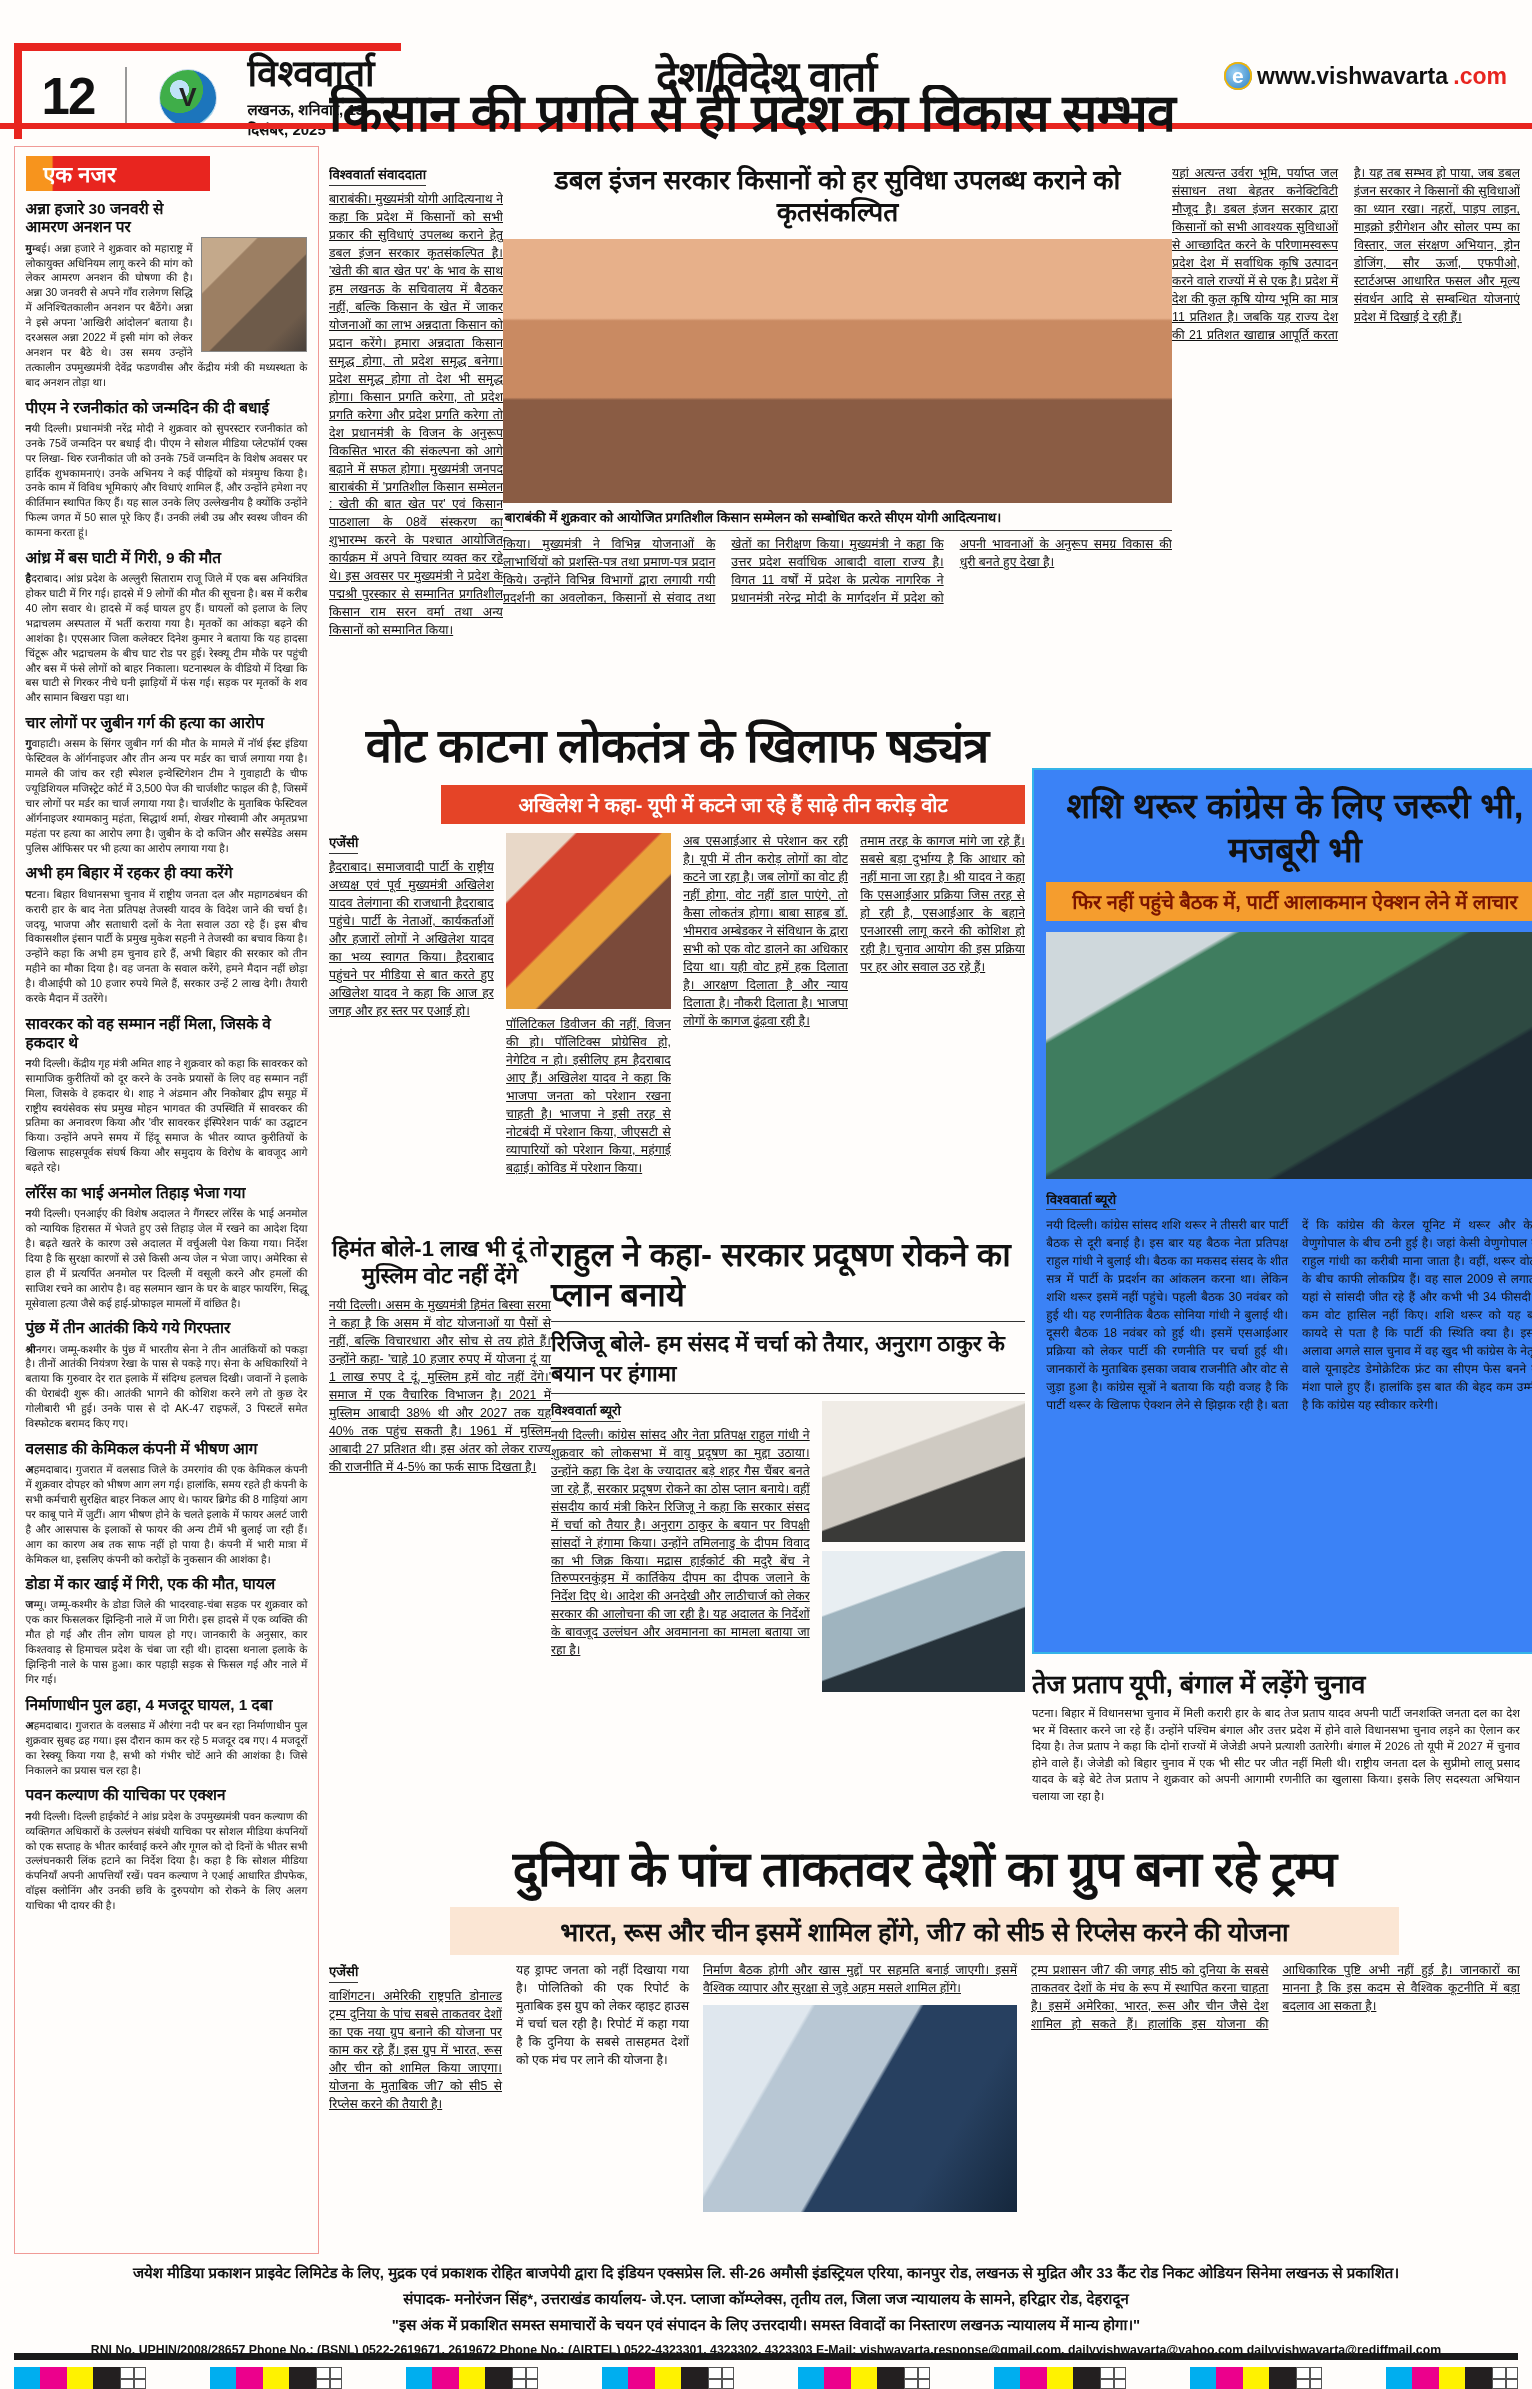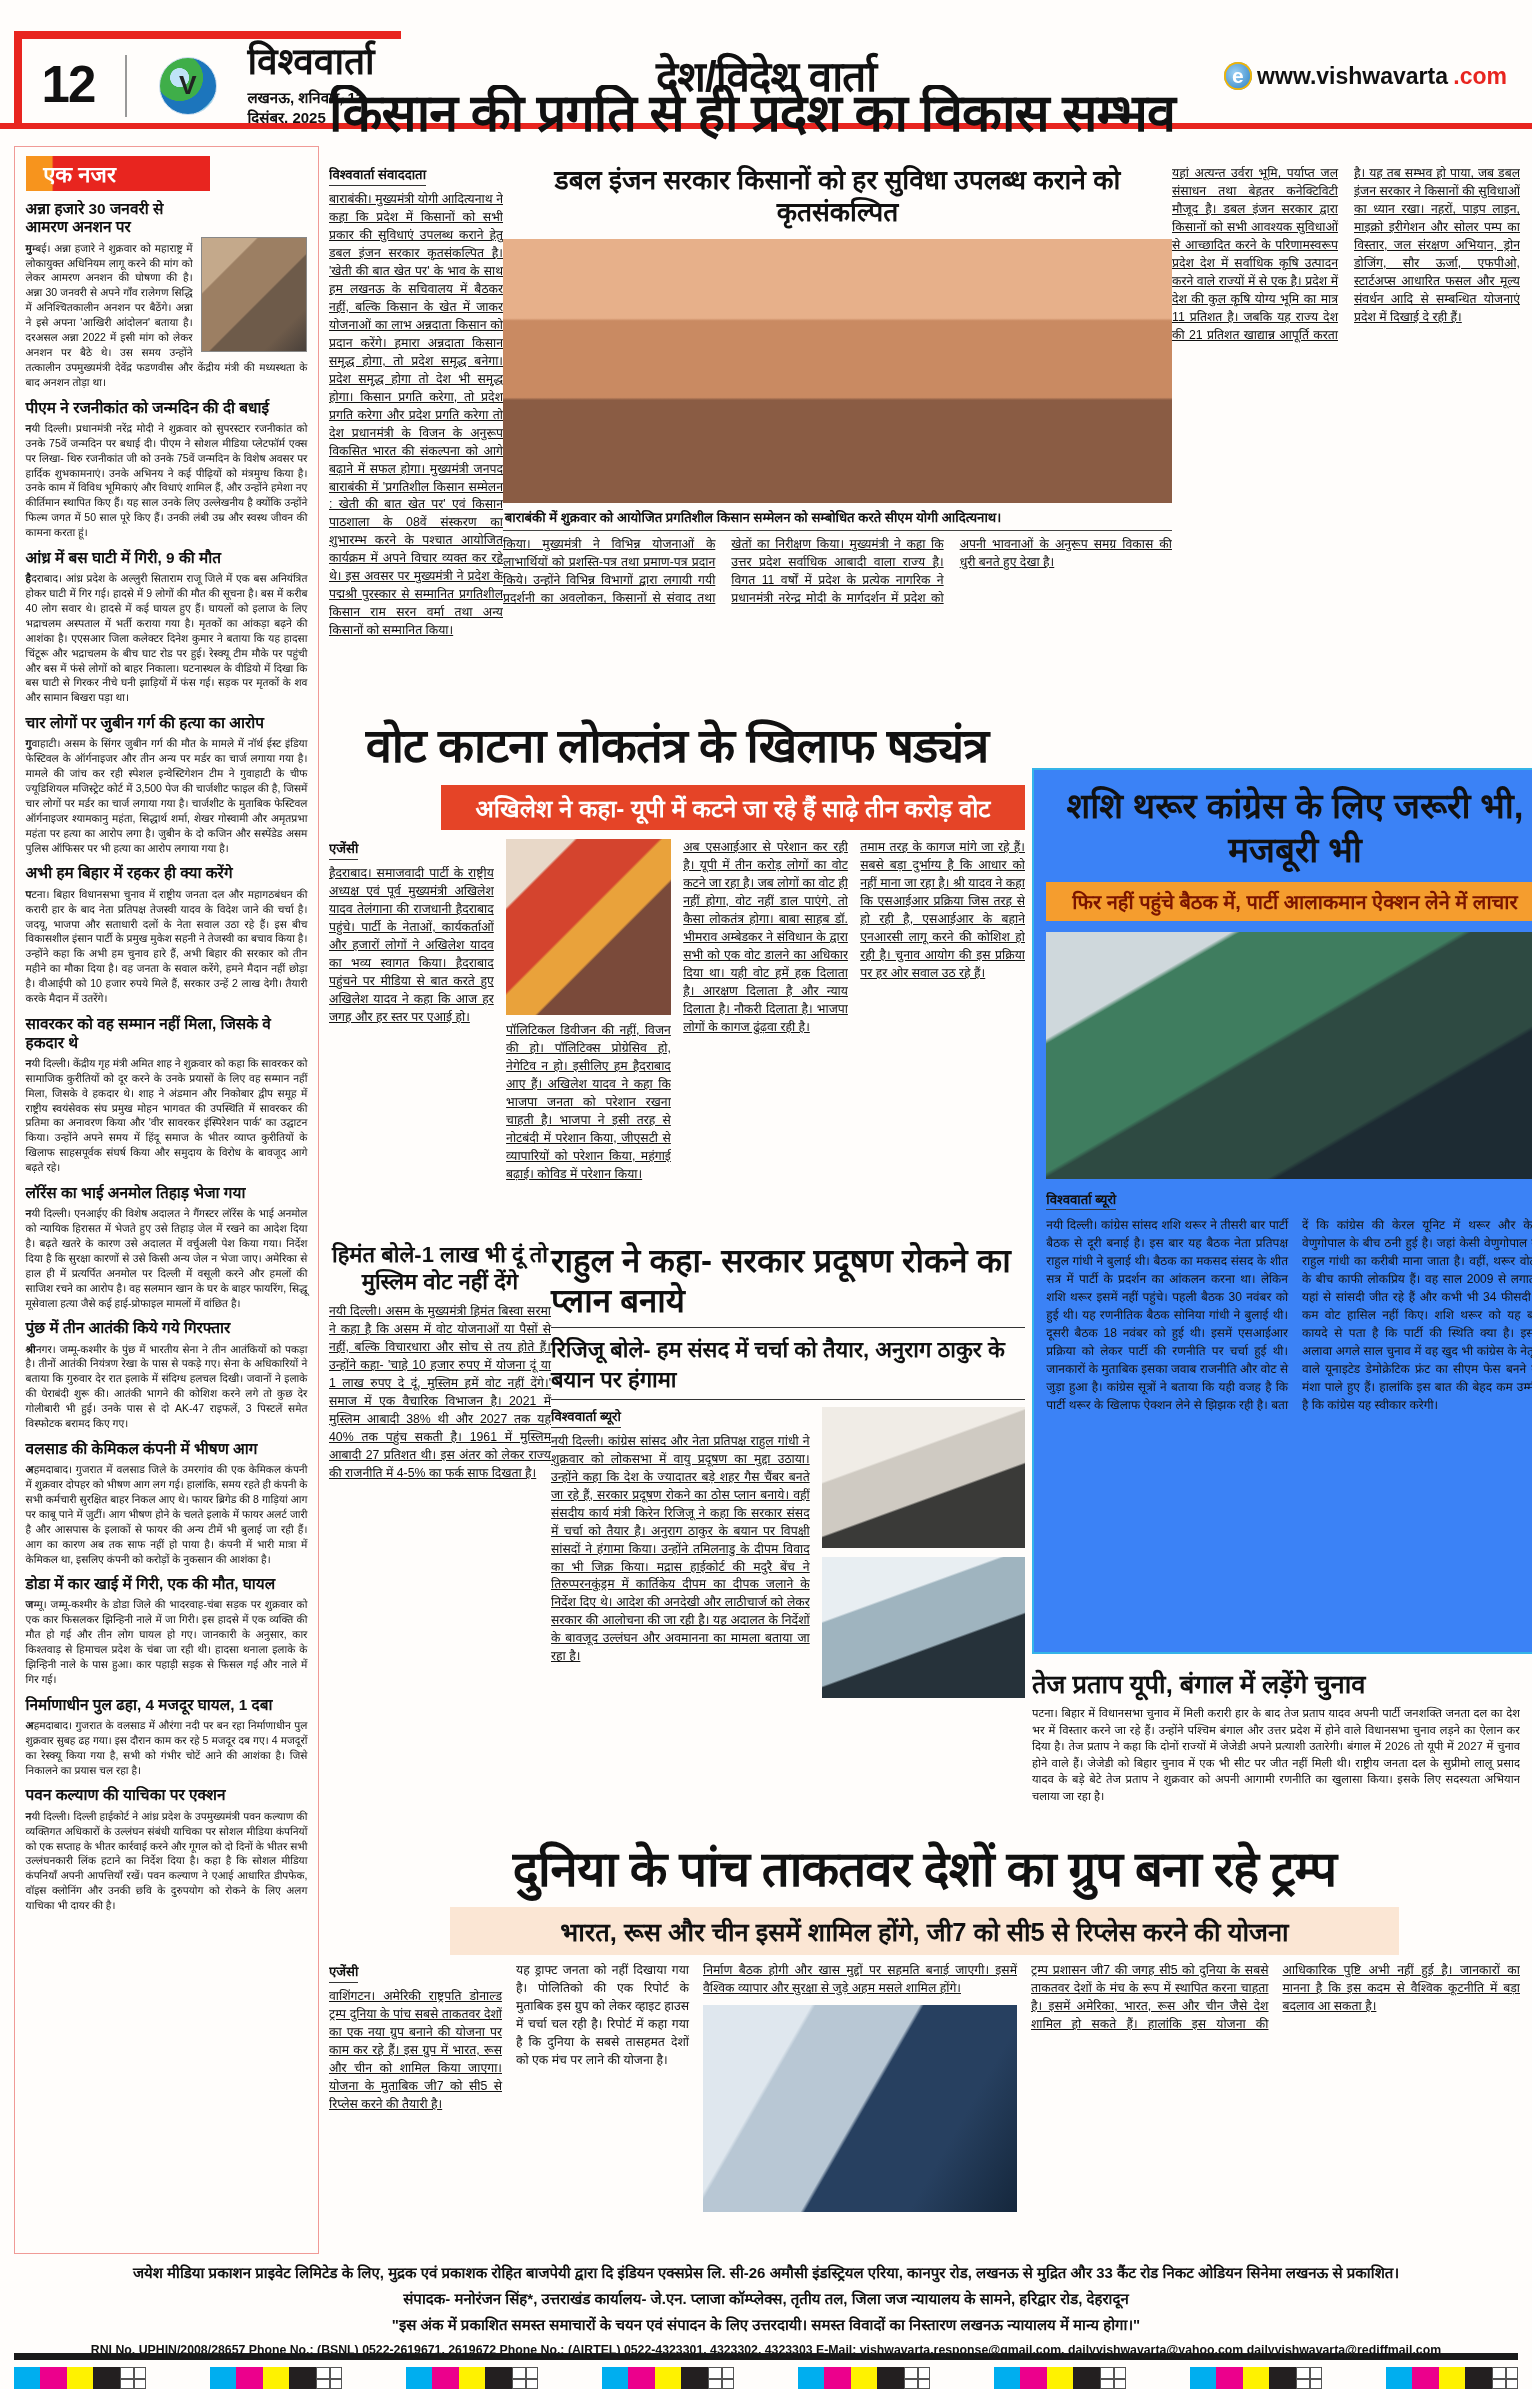--- a/index.html
+++ b/index.html
@@ -1,20 +1,20 @@
 <!DOCTYPE html>
 <html style="font-size:14px"><head>
 <meta charset="utf-8">
 <style>
   html,body{margin:0;padding:0;background:#e9e9e9;}
   .page{position:relative;width:1532px;height:2389px;background:#fffdfb;margin:0 auto;
         font-family:"Liberation Sans","DejaVu Sans",sans-serif;color:#111;overflow:hidden;}
   
   .hdr{position:absolute;left:0;top:16px;width:100%;height:104px;}
-  .hdr-left{position:absolute;left:14px;top:15px;width:379px;height:88px;
+  .hdr-left{position:absolute;left:14px;top:27px;width:379px;height:88px;
             border-top:8px solid #e8251f;border-left:8px solid #e8251f;display:flex;align-items:center;gap:20px;}
   .pagenum{font-size:51px;font-weight:800;margin:3.5px 8.8px 0 19.4px;letter-spacing:-1.8px;}
   .hdr-div{width:1.8px;height:62px;background:#999;margin:5.3px 12.3px 0 1.8px;}
   .logo{width:56px;height:56px;border-radius:50%;margin-top:5.3px;flex:none;
         background:radial-gradient(circle at 35% 35%,#bfe3f7 0 18%,#3fae49 19% 45%,#1c75bc 46% 75%,#7ec8e3 76% 100%);
         display:flex;align-items:center;justify-content:center;color:#222;font-weight:800;font-size:26.4px;border:1.8px solid #cde;}
   .mast{margin:3.5px 0 0 10.6px;}
   .mast-title{font-size:37px;font-weight:800;line-height:1;}
   .mast-date{font-size:15px;font-weight:700;margin-top:7px;}
   .section-title{position:absolute;left:50%;top:30px;transform:translateX(-50%);
@@ -48,21 +48,21 @@
   .lead-center{width:669px;flex:none;display:flex;flex-direction:column;}
   .lead-subhead{font-size:26.4px;font-weight:800;text-align:center;line-height:1.2;}
   .photo-main{height:264px;margin-top:10.6px;
      background:linear-gradient(180deg,#e7b08a 0 30%,#c98a62 31% 60%,#8a5c44 61% 100%),
      linear-gradient(90deg,#333 0 8%,#777 9% 20%,#d88 21% 30%);}
   .lead-band{column-count:3;column-gap:16px;height:150px;overflow:hidden;margin-top:5.3px;}
   .lead-colC{flex:1;column-count:2;column-gap:16px;overflow:hidden;}
   
   .vote{position:absolute;left:329px;top:712px;width:696px;height:1117px;overflow:hidden;}
   .vote-headline{font-size:47px;font-weight:800;text-align:center;letter-spacing:-0.9px;white-space:nowrap;}
-  .vote-bar{width:577px;margin:8.8px 0 8.8px auto;background:#e54427;color:#fff;font-size:24px;font-weight:800;
+  .vote-bar{width:577px;margin:8.8px 0 8.8px auto;background:#e54427;color:#fff;font-size:20px;font-weight:800;
             text-align:center;padding:6.2px 3.5px;}
   .vote-cols{display:flex;gap:12.3px;height:388px;overflow:hidden;}
   .vote-col{flex:1;overflow:hidden;}
   .photo-akhilesh{width:100%;height:176px;margin-bottom:7px;
      background:linear-gradient(135deg,#e8d8c8 0 20%,#d4442e 21% 45%,#e9a23b 46% 60%,#7a4a3a 61% 100%);}
   .vote-sub{display:flex;gap:0;margin-top:14px;height:476px;overflow:hidden;}
   .himanta{width:222px;flex:none;}
   .himanta h3{font-size:22px;font-weight:800;text-align:center;line-height:1.25;margin:0 0 7px;}
   .rahul{flex:1;}
   .rahul h3{font-size:33px;font-weight:800;line-height:1.2;margin:0 0 7px;}

